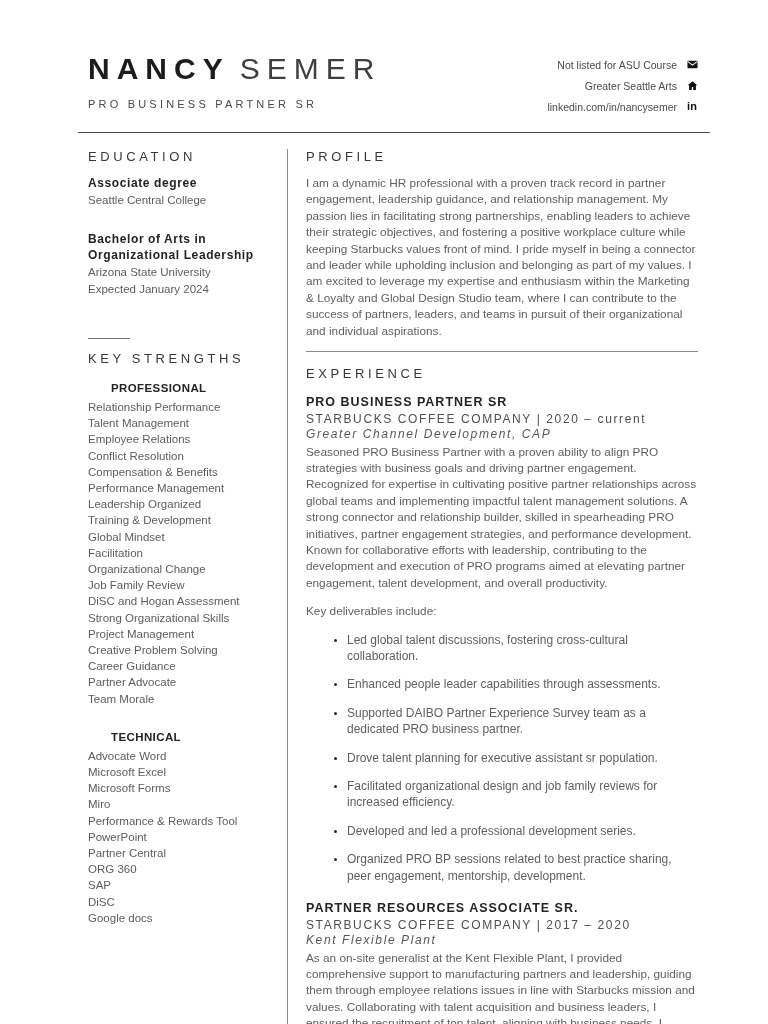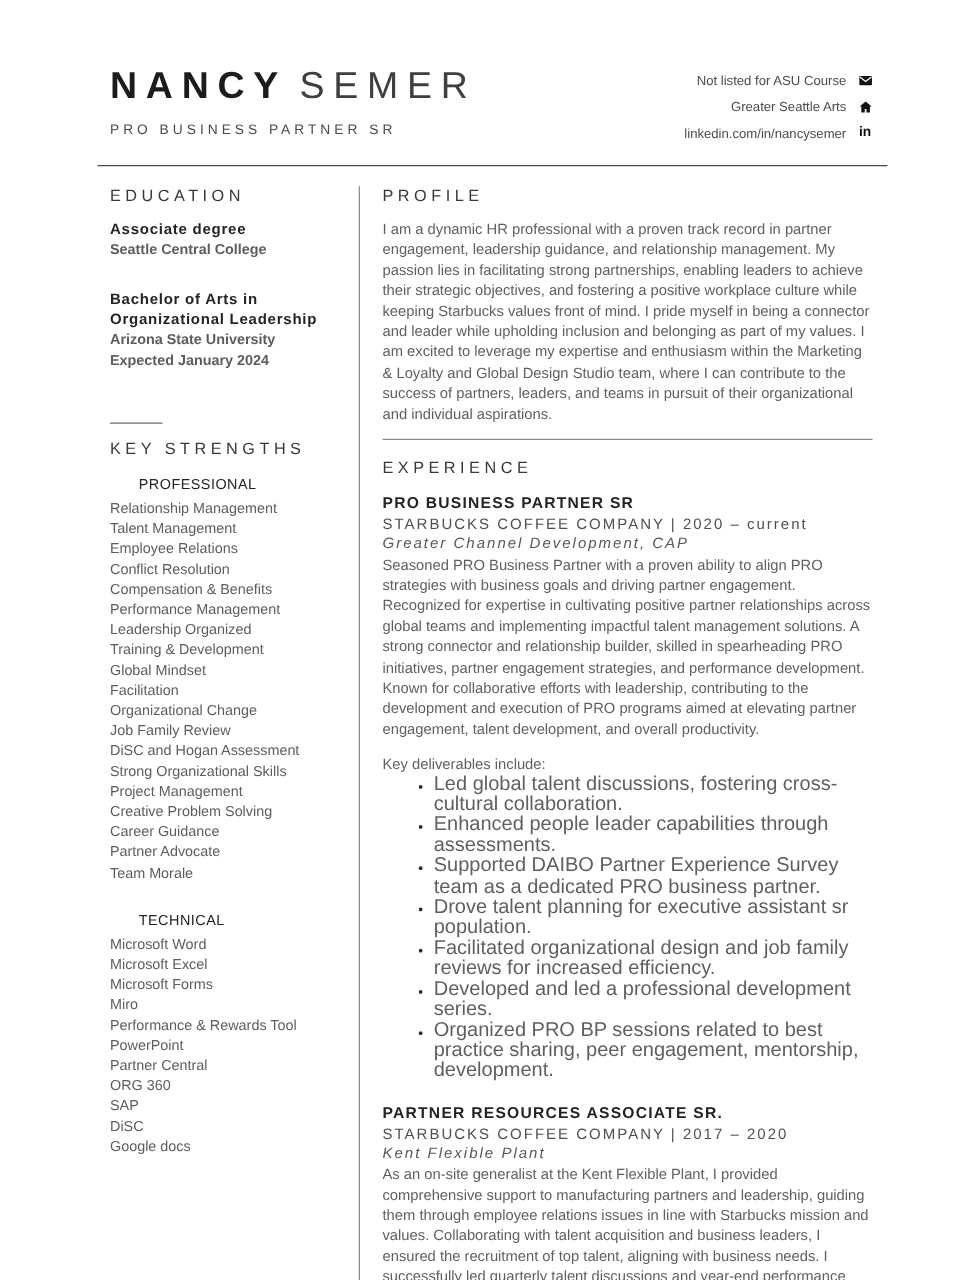--- a/index.html
+++ b/index.html
@@ -39,45 +39,45 @@
   .col-right { flex: 1; padding-left: 18px; }
 
   .sec-heading {
     font-size: 13px; letter-spacing: 3.6px; color: #383838; font-weight: 500;
   }
 
   
   .edu-entry { margin-top: 11px; }
   .edu-entry + .edu-entry { margin-top: 23px; }
   .degree { font-size: 12px; font-weight: 700; color: #242424; letter-spacing: 0.6px; line-height: 16px; }
-  .school, .grad-note { font-size: 11.5px; color: #5d5d5d; line-height: 16px; margin-top: 1px; font-weight: bold; }
+  .school, .grad-note { font-size: 11.5px; color: #5d5d5d; line-height: 16px; margin-top: 1px; }
   .grad-note:empty, .school:empty { display: none; }
 
   .strengths { margin-top: 41px; }
   .accent-line { width: 42px; border: 0; border-top: 1px solid #6f6f6f; margin-bottom: 12px; }
   .group { margin-top: 14px; }
   .group + .group { margin-top: 22px; }
-  .group-label { font-size: 11.5px; font-weight: 400; color: #242424; letter-spacing: 0.4px; line-height: 16px; margin-bottom: 3px; padding-left: 23px; }
+  .group-label { font-size: 11.5px; font-weight: 700; color: #242424; letter-spacing: 0.4px; line-height: 16px; margin-bottom: 3px; padding-left: 23px; }
   .plain-list { list-style: none; }
   .plain-list li { font-size: 11.5px; color: #5d5d5d; line-height: 16.2px; }
 
   
   .profile-text { margin-top: 11px; font-size: 11.8px; line-height: 16.4px; color: #5f5f5f; }
   .profile-rule { border: 0; border-top: 1px solid #8a8a8a; margin: 12px 0 14px 0; }
 
   .job { margin-top: 13px; }
   .job + .job { margin-top: 16px; }
   .jtitle { font-size: 12.5px; font-weight: 700; color: #242424; letter-spacing: 1px; line-height: 16px; }
   .jcompany { font-size: 12px; color: #4f4f4f; letter-spacing: 1.6px; line-height: 16px; margin-top: 1px; }
   .jsub { font-size: 12px; font-style: italic; color: #575757; letter-spacing: 1.6px; line-height: 15.5px; }
   .jsummary { font-size: 11.8px; line-height: 16.4px; color: #5f5f5f; margin-top: 1px; }
   .deliv { margin-top: 12px; }
   .deliv-label { font-size: 11.8px; line-height: 16.4px; color: #5f5f5f; }
   .bullet-list { margin: 0 0 0 26px; padding-left: 15px; }
-  .bullet-list li { font-size: 16px; line-height: 16.4px; color: #5f5f5f; }
+  .bullet-list li { font-size: 12px; line-height: 16.4px; color: #5f5f5f; margin-top: 12px; }
   .bullet-list li::marker { color: #2a2a2a; font-size: 10px; }
 </style>
 </head>
 <body>
 
 <div class="page">
 
   <div class="header">
     <div>
       <h1 class="name"><span class="first">NANCY</span><span class="last">SEMER</span></h1>
@@ -133,21 +133,21 @@
       </section>
 
       <section class="strengths">
         <hr class="accent-line">
         <h2 class="sec-heading">KEY STRENGTHS</h2>
 
         <div class="group">
           <div class="group-label">PROFESSIONAL</div>
           <ul class="plain-list">
 
-          <li>Relationship Management</li>
+          <li>Relationship Performance</li>
               <li>Talent Management</li>
               <li>Employee Relations</li>
               <li>Conflict Resolution</li>
               <li>Compensation &amp; Benefits</li>
               <li>Performance Management</li>
               <li>Leadership Organized</li>
               <li>Training &amp; Development</li>
               <li>Global Mindset</li>
               <li>Facilitation</li>
               <li>Organizational Change</li>
@@ -159,21 +159,21 @@
               <li>Career Guidance</li>
               <li>Partner Advocate</li>
               <li>Team Morale</li>
             </ul>
         </div>
 
         <div class="group">
           <div class="group-label">TECHNICAL</div>
           <ul class="plain-list">
 
-          <li>Microsoft Word</li>
+          <li>Advocate Word</li>
               <li>Microsoft Excel</li>
               <li>Microsoft Forms</li>
               <li>Miro</li>
               <li>Performance &amp; Rewards Tool</li>
               <li>PowerPoint</li>
               <li>Partner Central</li>
               <li>ORG 360</li>
               <li>SAP</li>
               <li>DiSC</li>
               <li>Google docs</li>

